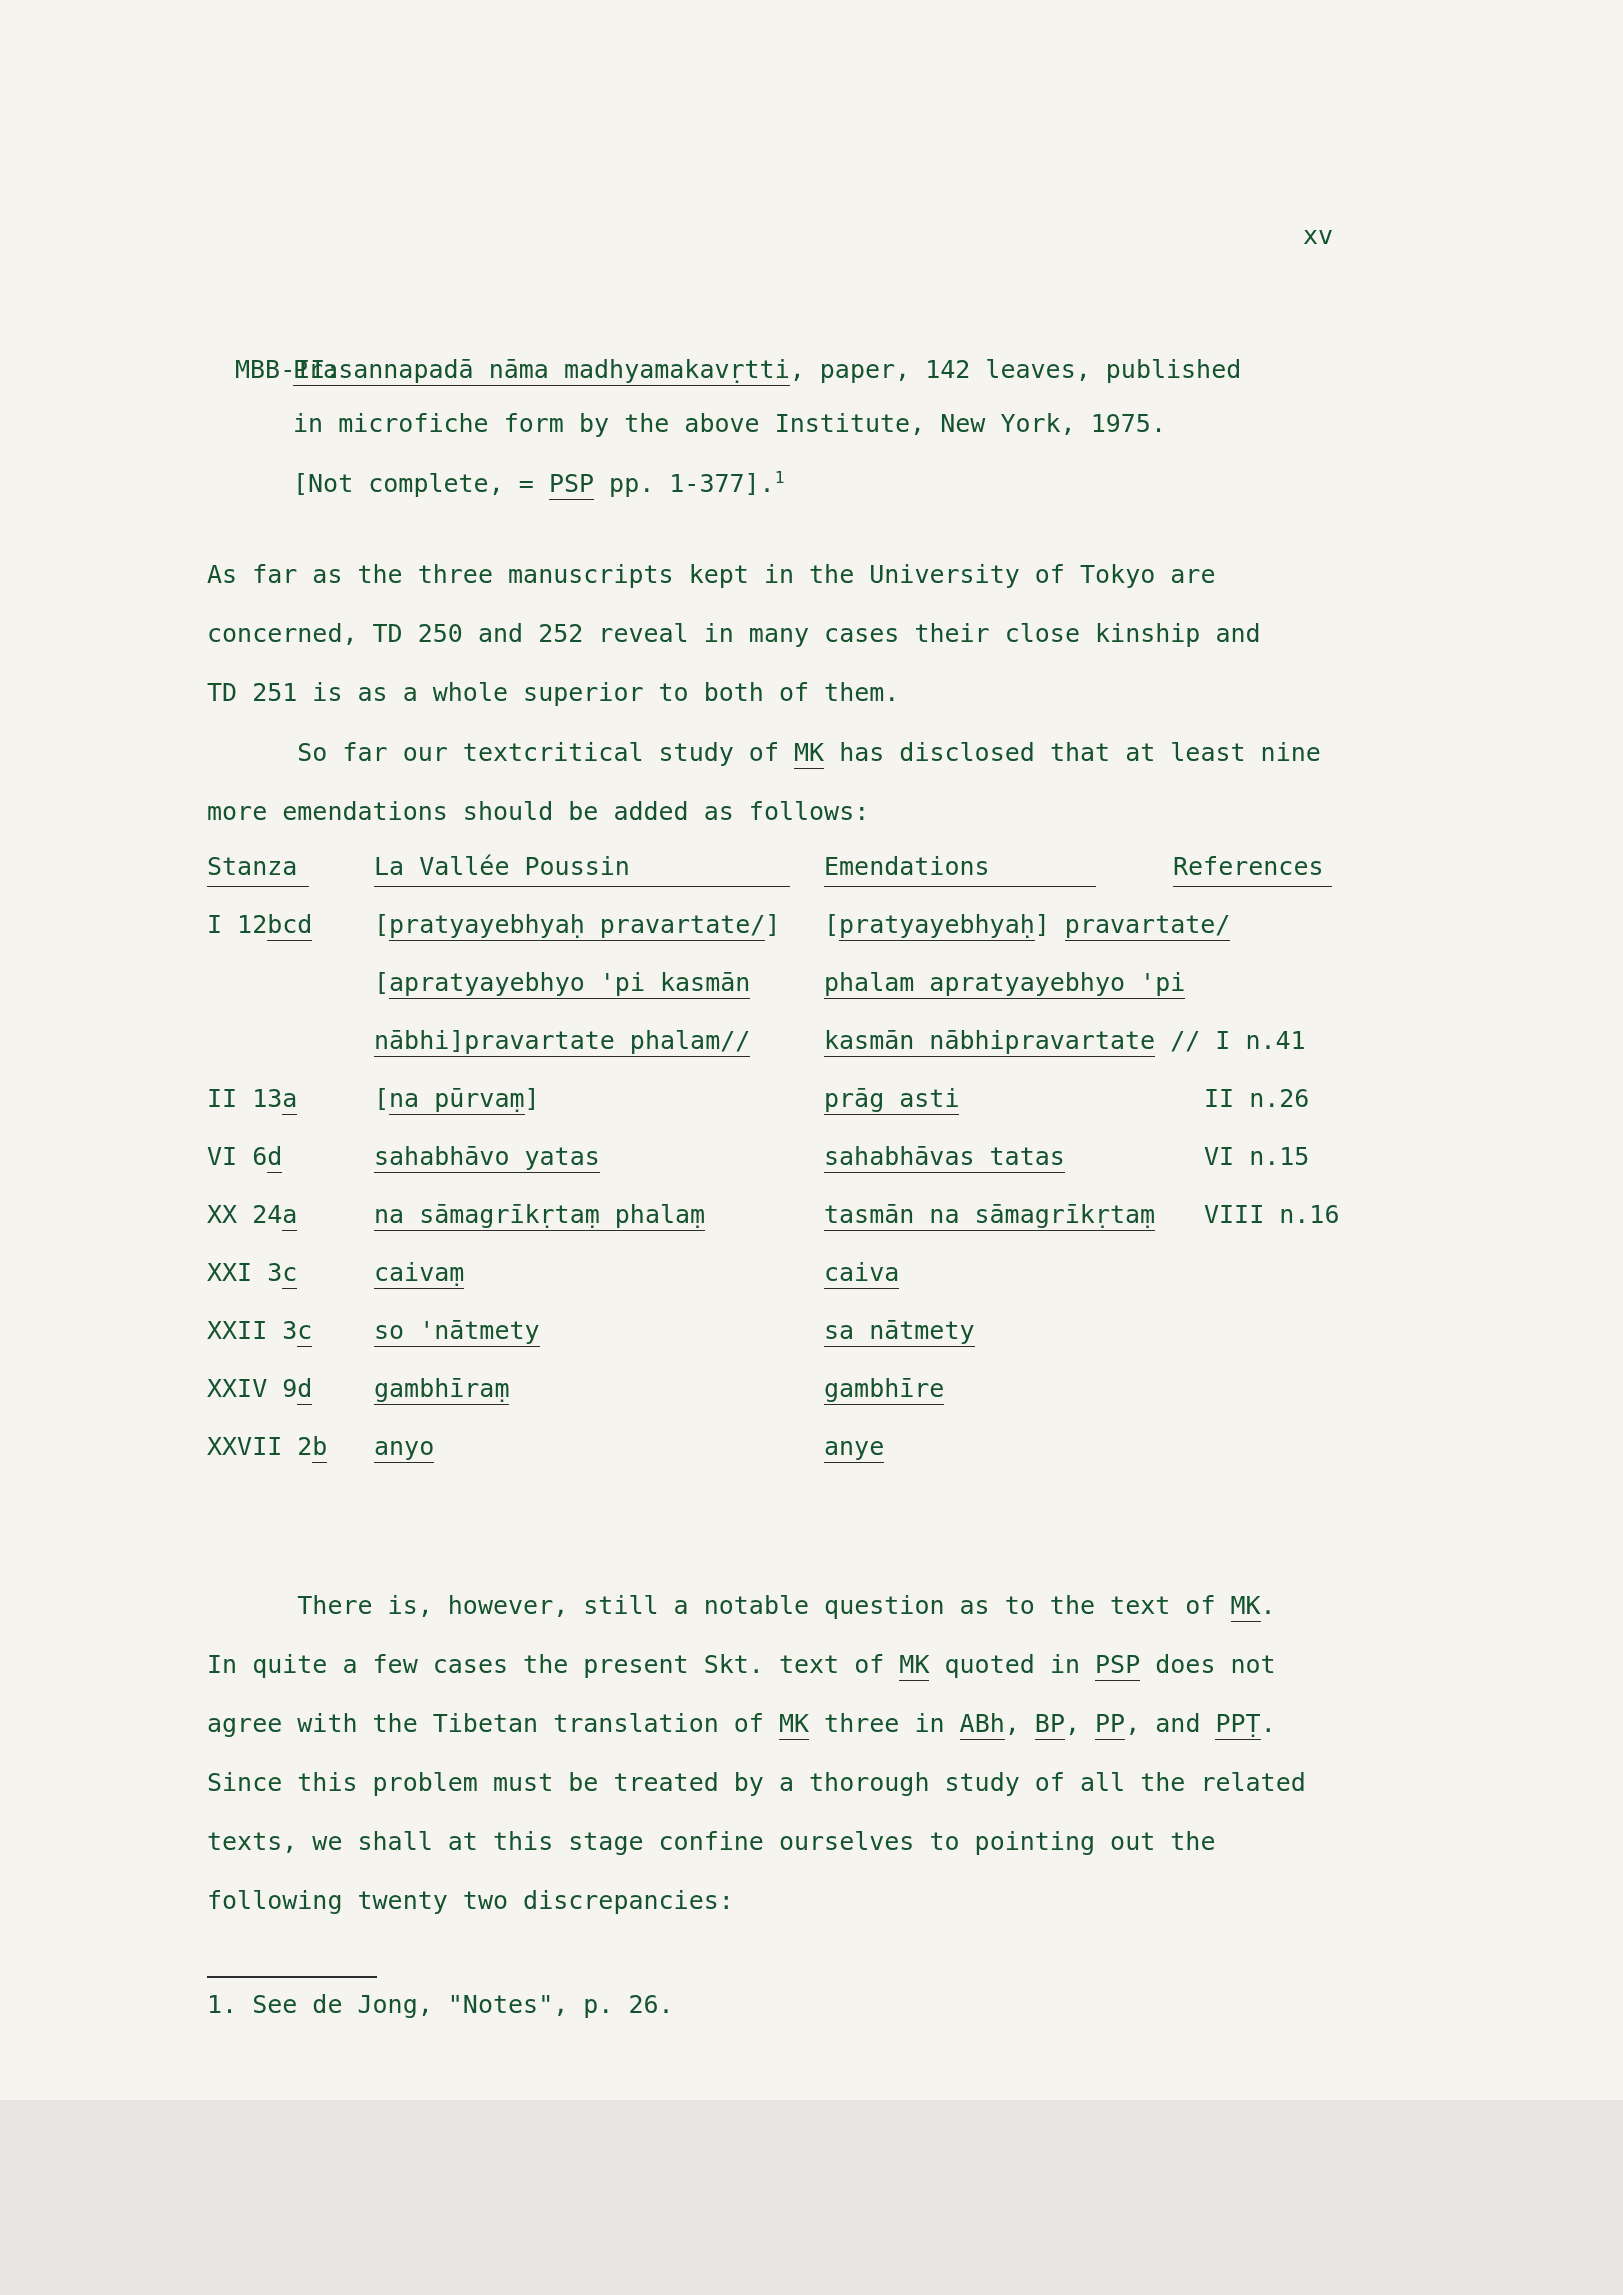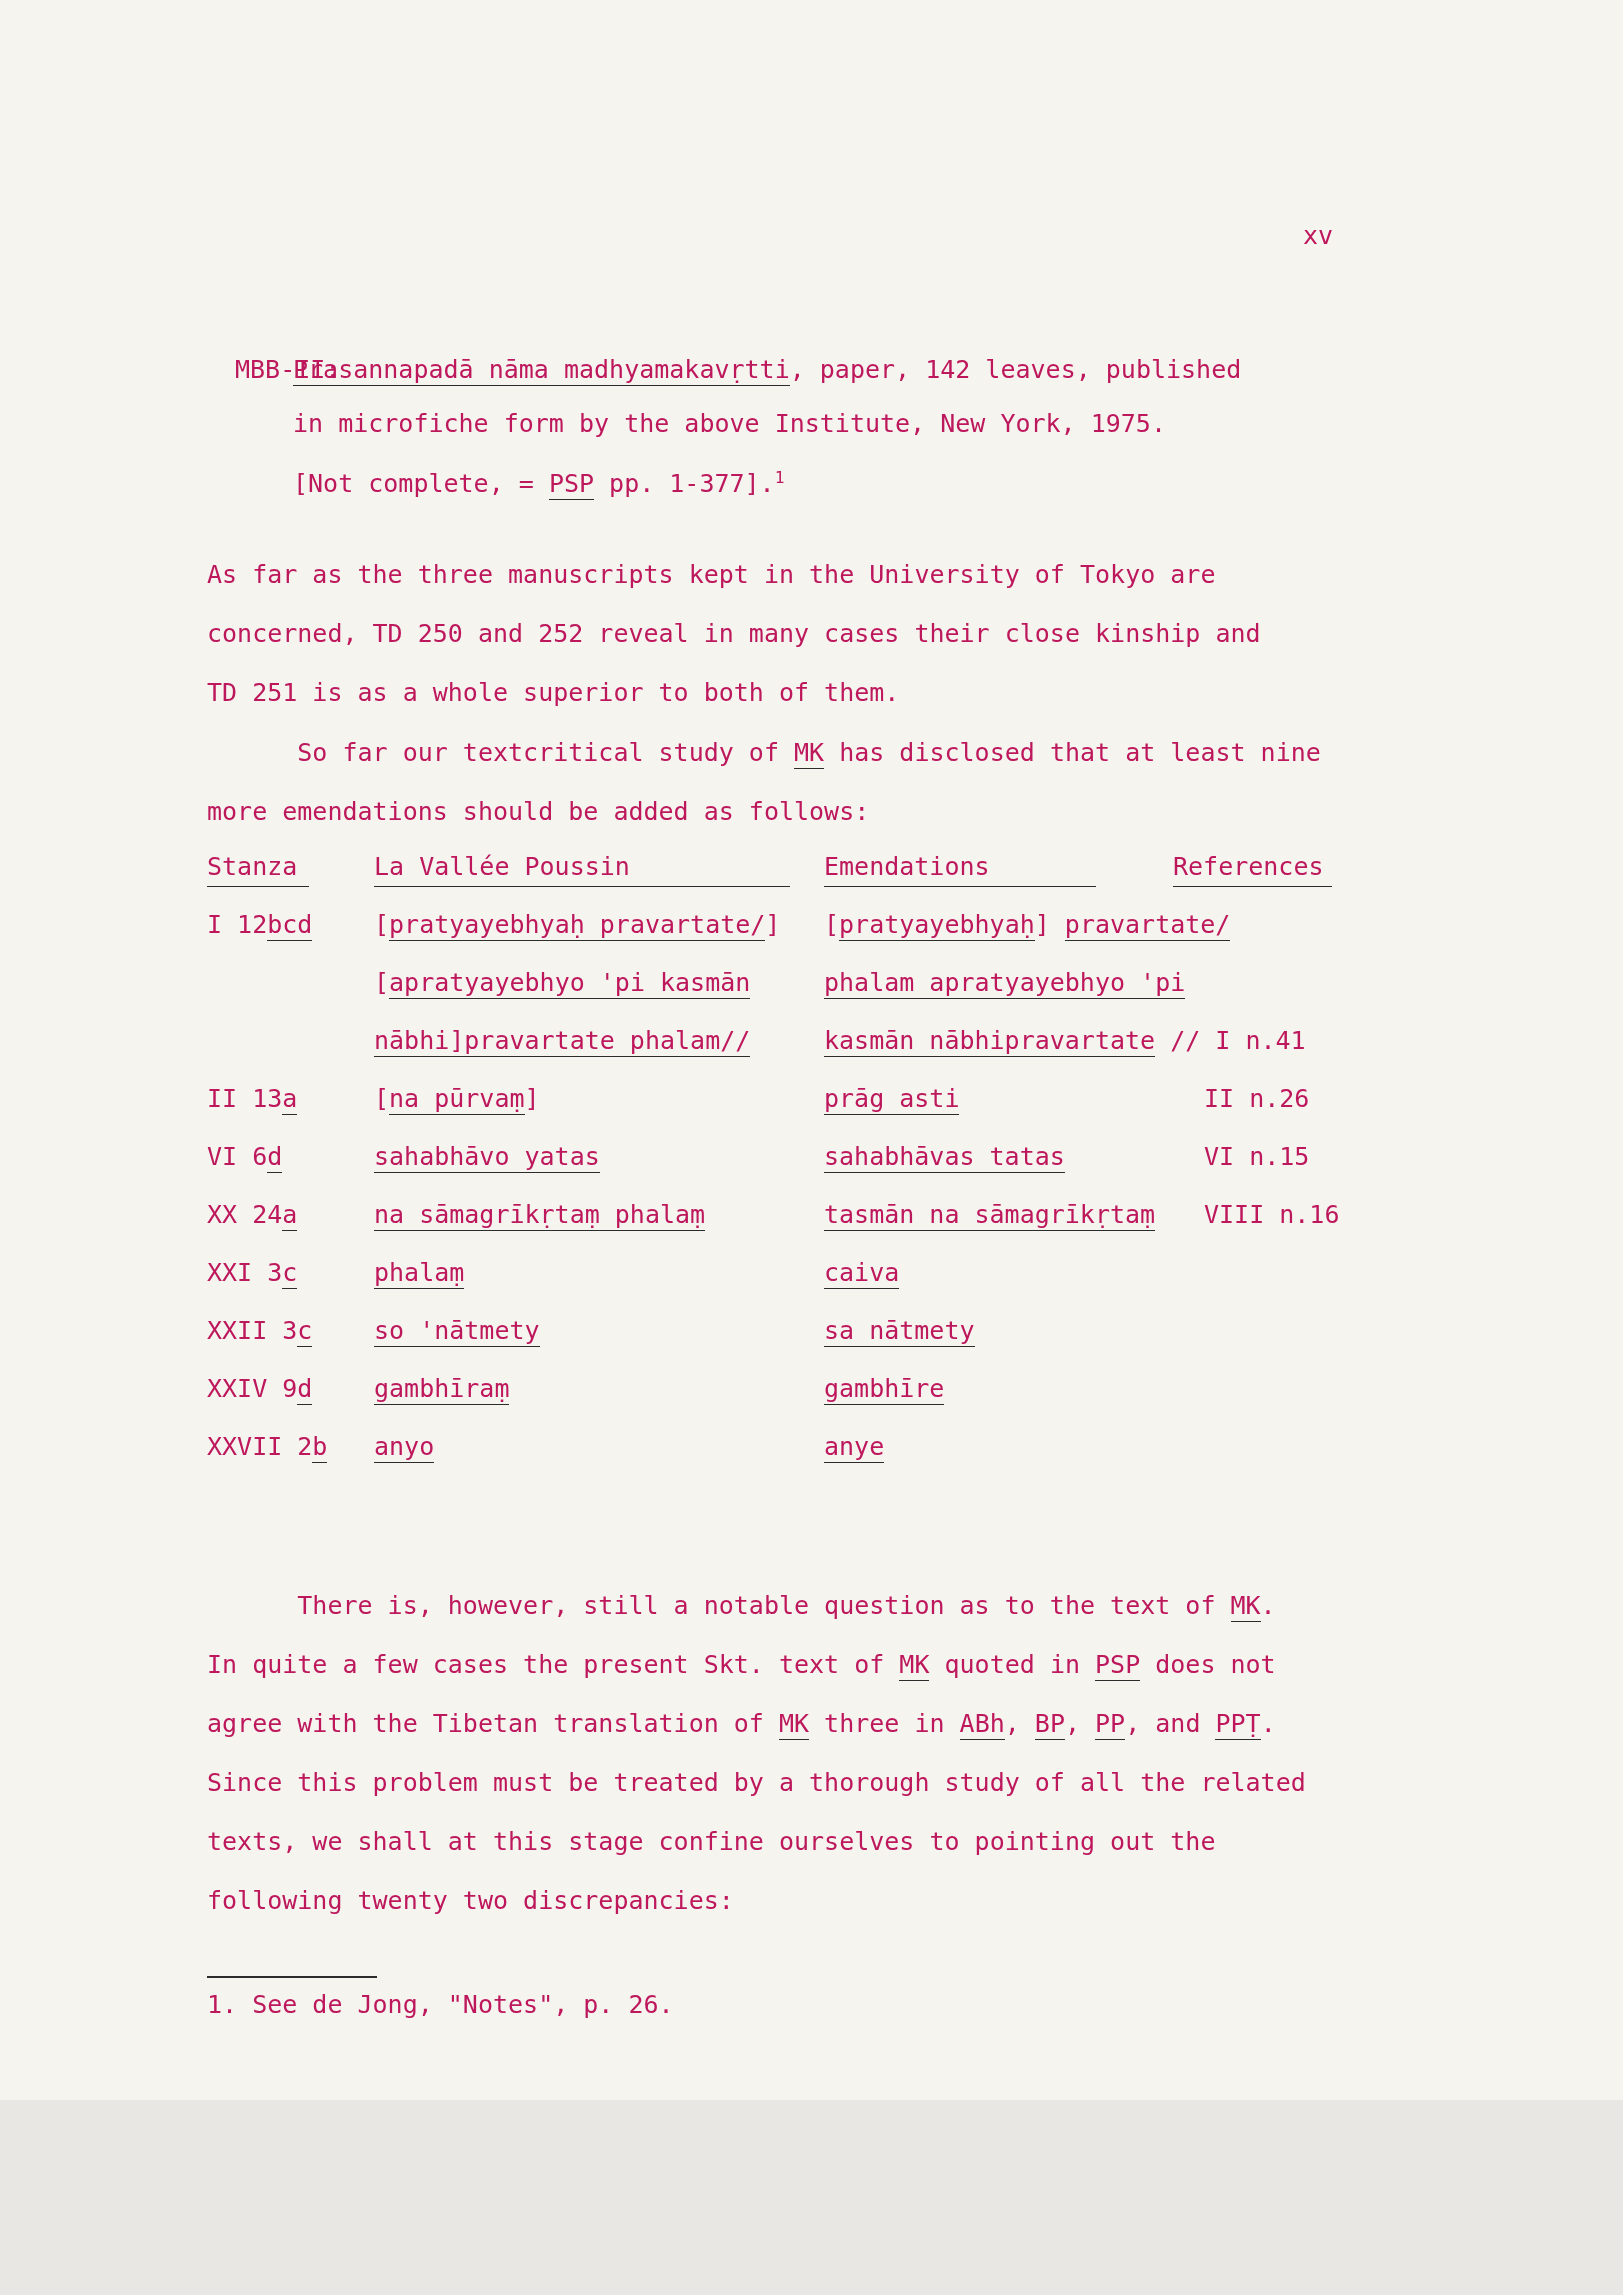--- a/index.html
+++ b/index.html
@@ -4,21 +4,21 @@
 <style>
   html,body{margin:0;padding:0;}
   body{background:#e8e7e3;}
   .page{
     position:relative;
     width:1624px;
     height:2100px;
     background:#f5f4ef;
     font-family:"DejaVu Sans Mono","Liberation Mono",monospace;
     font-size:25px;
-    color:#be185d;
+    color:#14532d;
     overflow:hidden;
   }
   .page-number{
     position:absolute;
     left:1303px;
     top:221px;
     white-space:pre;
   }
   .entry{
     position:absolute;
@@ -157,21 +157,21 @@
         <span class="tcell c-ref"><span>VI n.15</span></span>
       </div>
       <div class="tline">
         <span class="tcell c-stanza"><span>XX 24</span><span class="u">a</span></span>
         <span class="tcell c-lvp"><span class="u">na sāmagrīkṛtaṃ phalaṃ</span></span>
         <span class="tcell c-emend"><span class="u">tasmān na sāmagrīkṛtaṃ</span></span>
         <span class="tcell c-ref"><span>VIII n.16</span></span>
       </div>
       <div class="tline">
         <span class="tcell c-stanza"><span>XXI 3</span><span class="u">c</span></span>
-        <span class="tcell c-lvp"><span class="u">phalaṃ</span></span>
+        <span class="tcell c-lvp"><span class="u">caivaṃ</span></span>
         <span class="tcell c-emend"><span class="u">caiva</span></span>
       </div>
       <div class="tline">
         <span class="tcell c-stanza"><span>XXII 3</span><span class="u">c</span></span>
         <span class="tcell c-lvp"><span class="u">so 'nātmety</span></span>
         <span class="tcell c-emend"><span class="u">sa nātmety</span></span>
       </div>
       <div class="tline">
         <span class="tcell c-stanza"><span>XXIV 9</span><span class="u">d</span></span>
         <span class="tcell c-lvp"><span class="u">gambhīraṃ</span></span>

